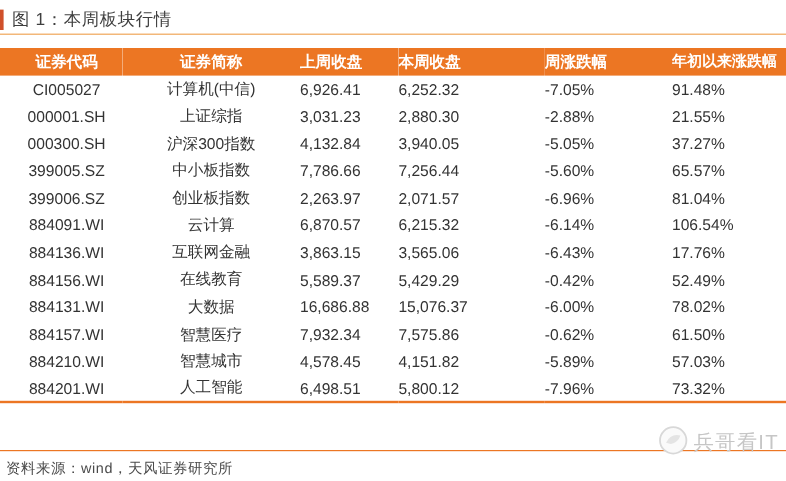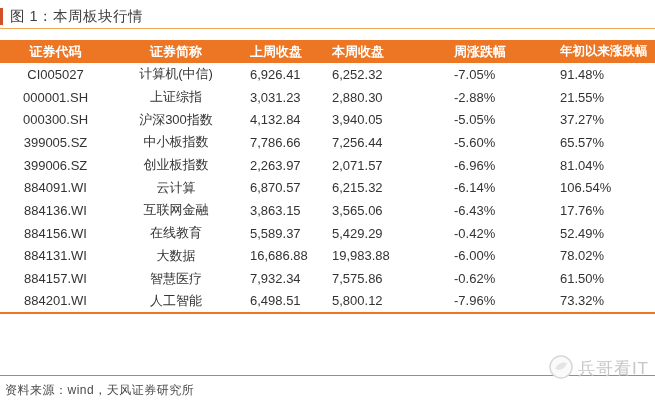--- a/index.html
+++ b/index.html
@@ -136,31 +136,39 @@
           <td class="al-left">在线教育</td>
           <td class="al-right">5,589.37</td>
           <td class="al-right">5,429.29</td>
           <td class="al-right">-0.42%</td>
           <td class="al-right">52.49%</td>
         </tr>
         <tr>
           <td class="al-left">884131.WI</td>
           <td class="al-left">大数据</td>
           <td class="al-right">16,686.88</td>
-          <td class="al-right">19,983.88</td>
+          <td class="al-right">15,076.37</td>
           <td class="al-right">-6.00%</td>
           <td class="al-right">78.02%</td>
         </tr>
         <tr>
           <td class="al-left">884157.WI</td>
           <td class="al-left">智慧医疗</td>
           <td class="al-right">7,932.34</td>
           <td class="al-right">7,575.86</td>
           <td class="al-right">-0.62%</td>
           <td class="al-right">61.50%</td>
+        </tr>
+        <tr>
+          <td class="al-left">884210.WI</td>
+          <td class="al-left">智慧城市</td>
+          <td class="al-right">4,578.45</td>
+          <td class="al-right">4,151.82</td>
+          <td class="al-right">-5.89%</td>
+          <td class="al-right">57.03%</td>
         </tr>
         <tr>
           <td class="al-left">884201.WI</td>
           <td class="al-left">人工智能</td>
           <td class="al-right">6,498.51</td>
           <td class="al-right">5,800.12</td>
           <td class="al-right">-7.96%</td>
           <td class="al-right">73.32%</td>
         </tr>
       </tbody>

